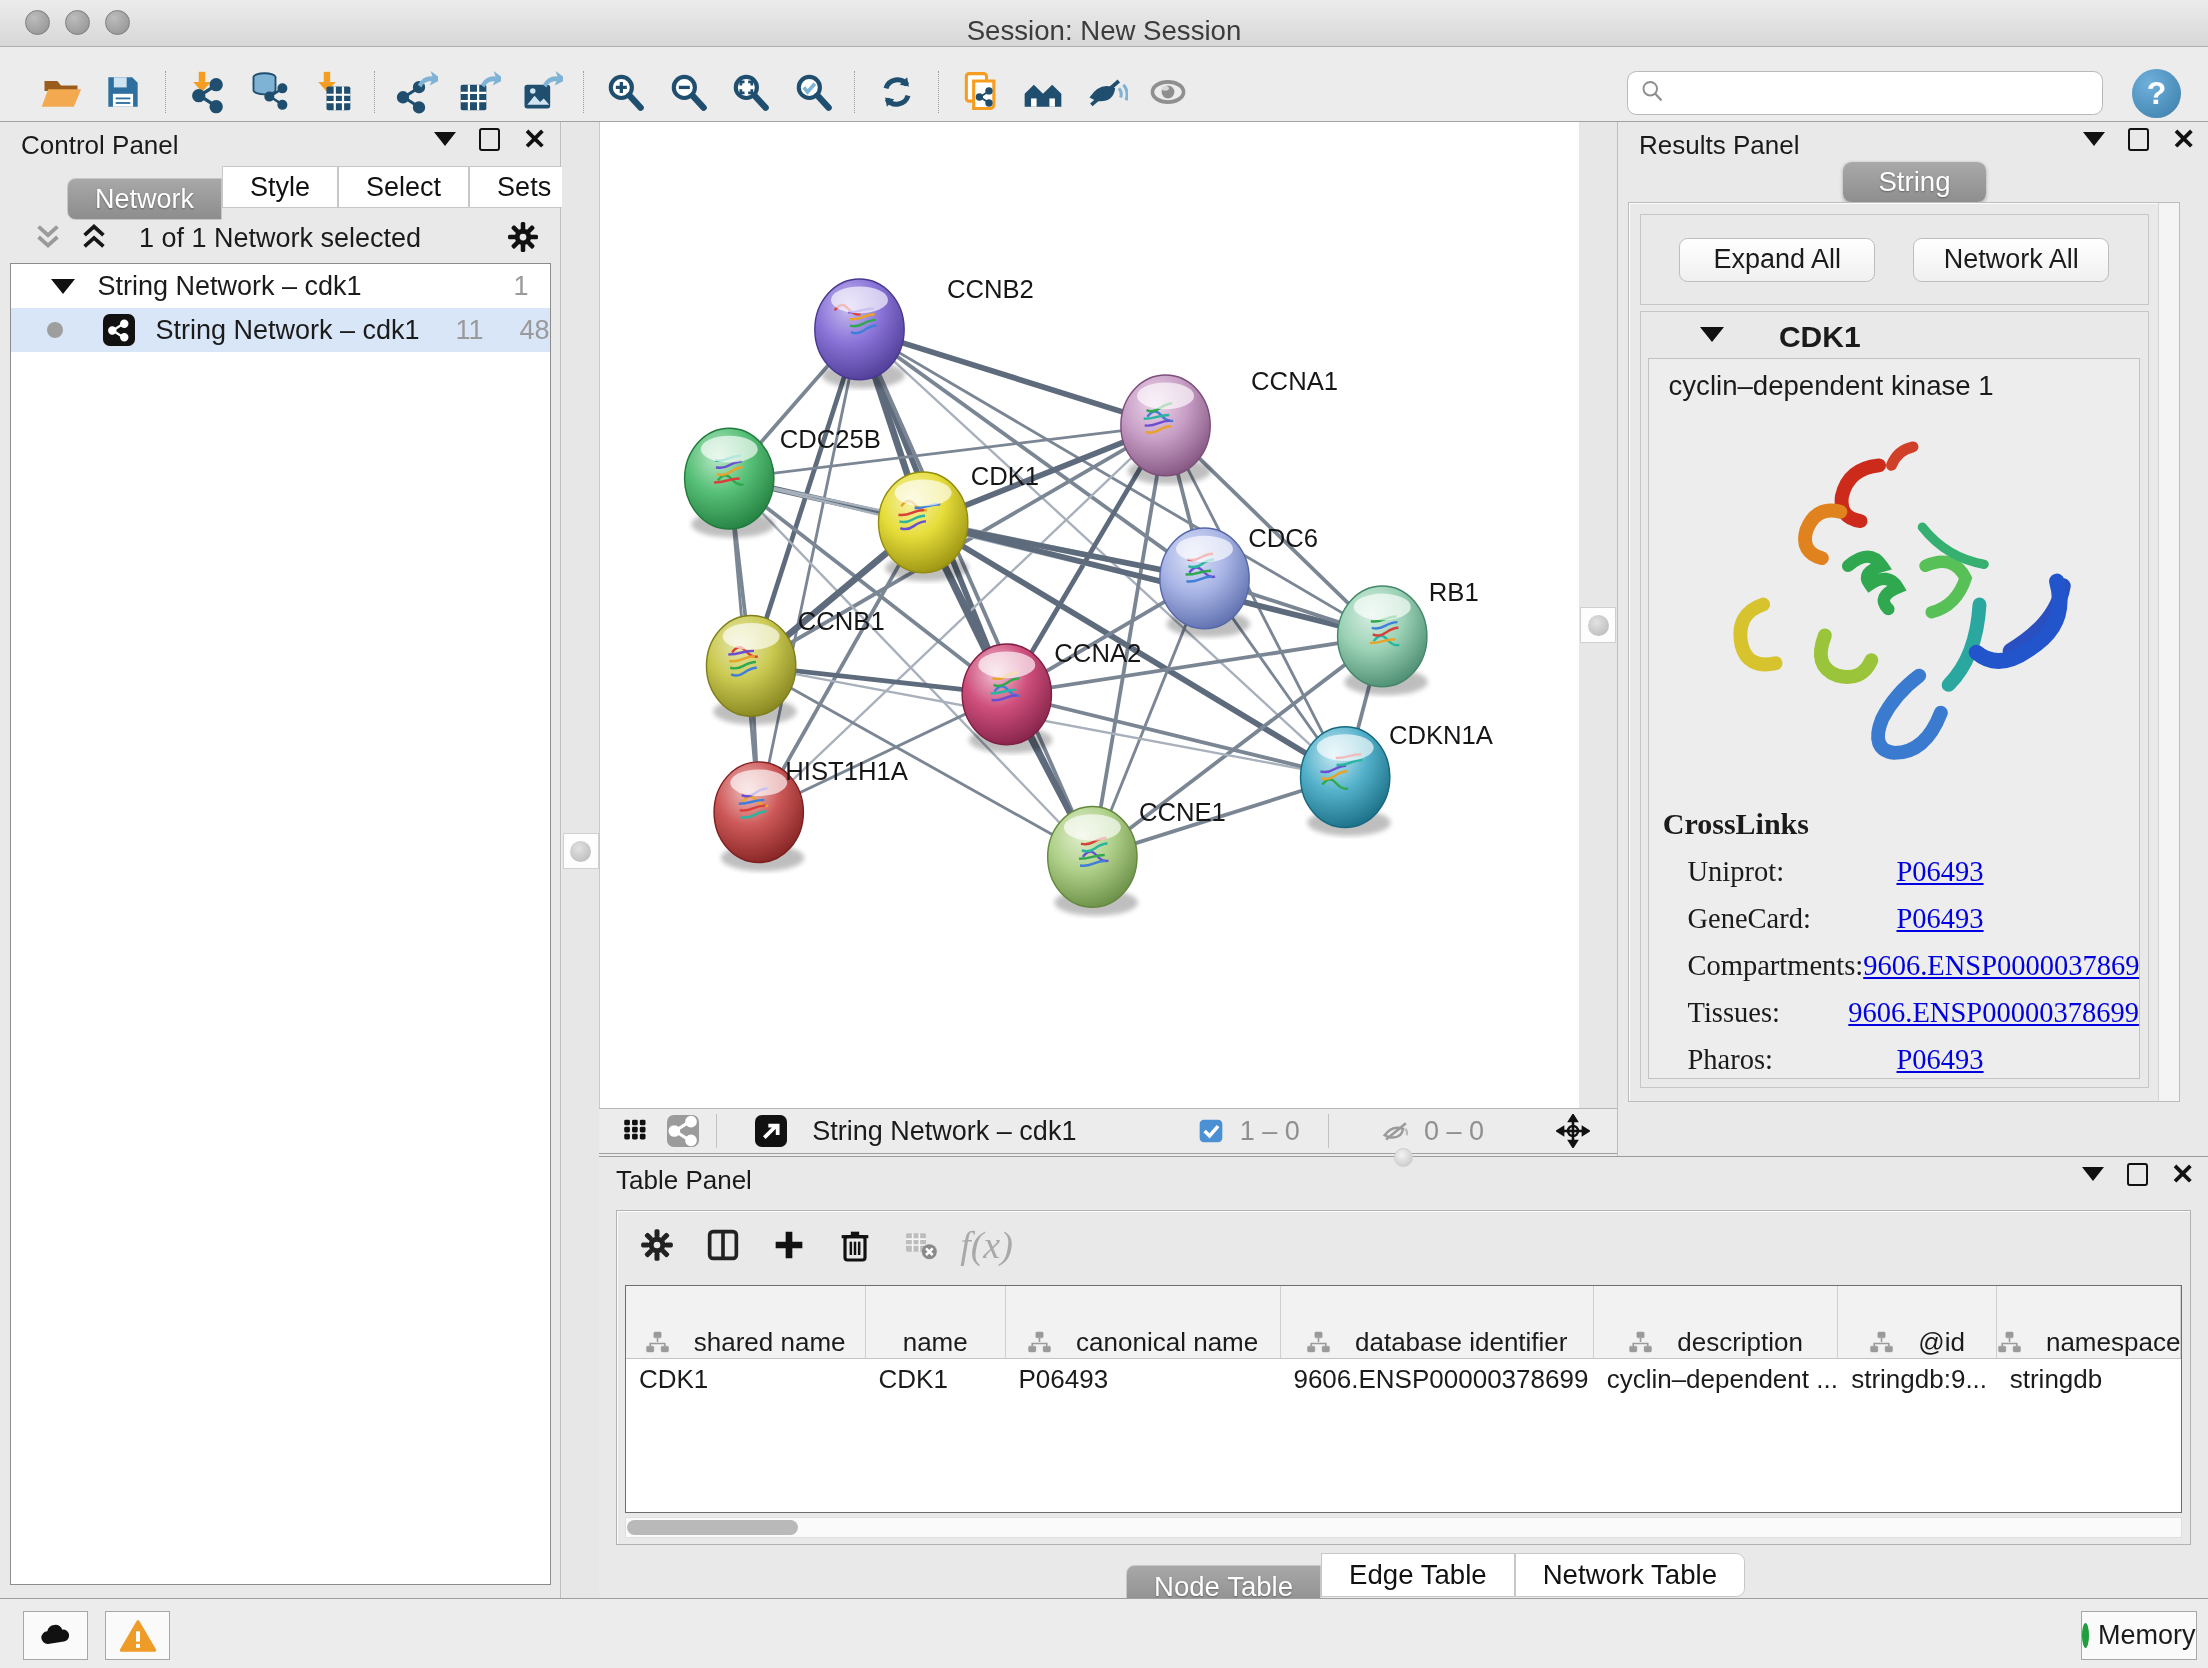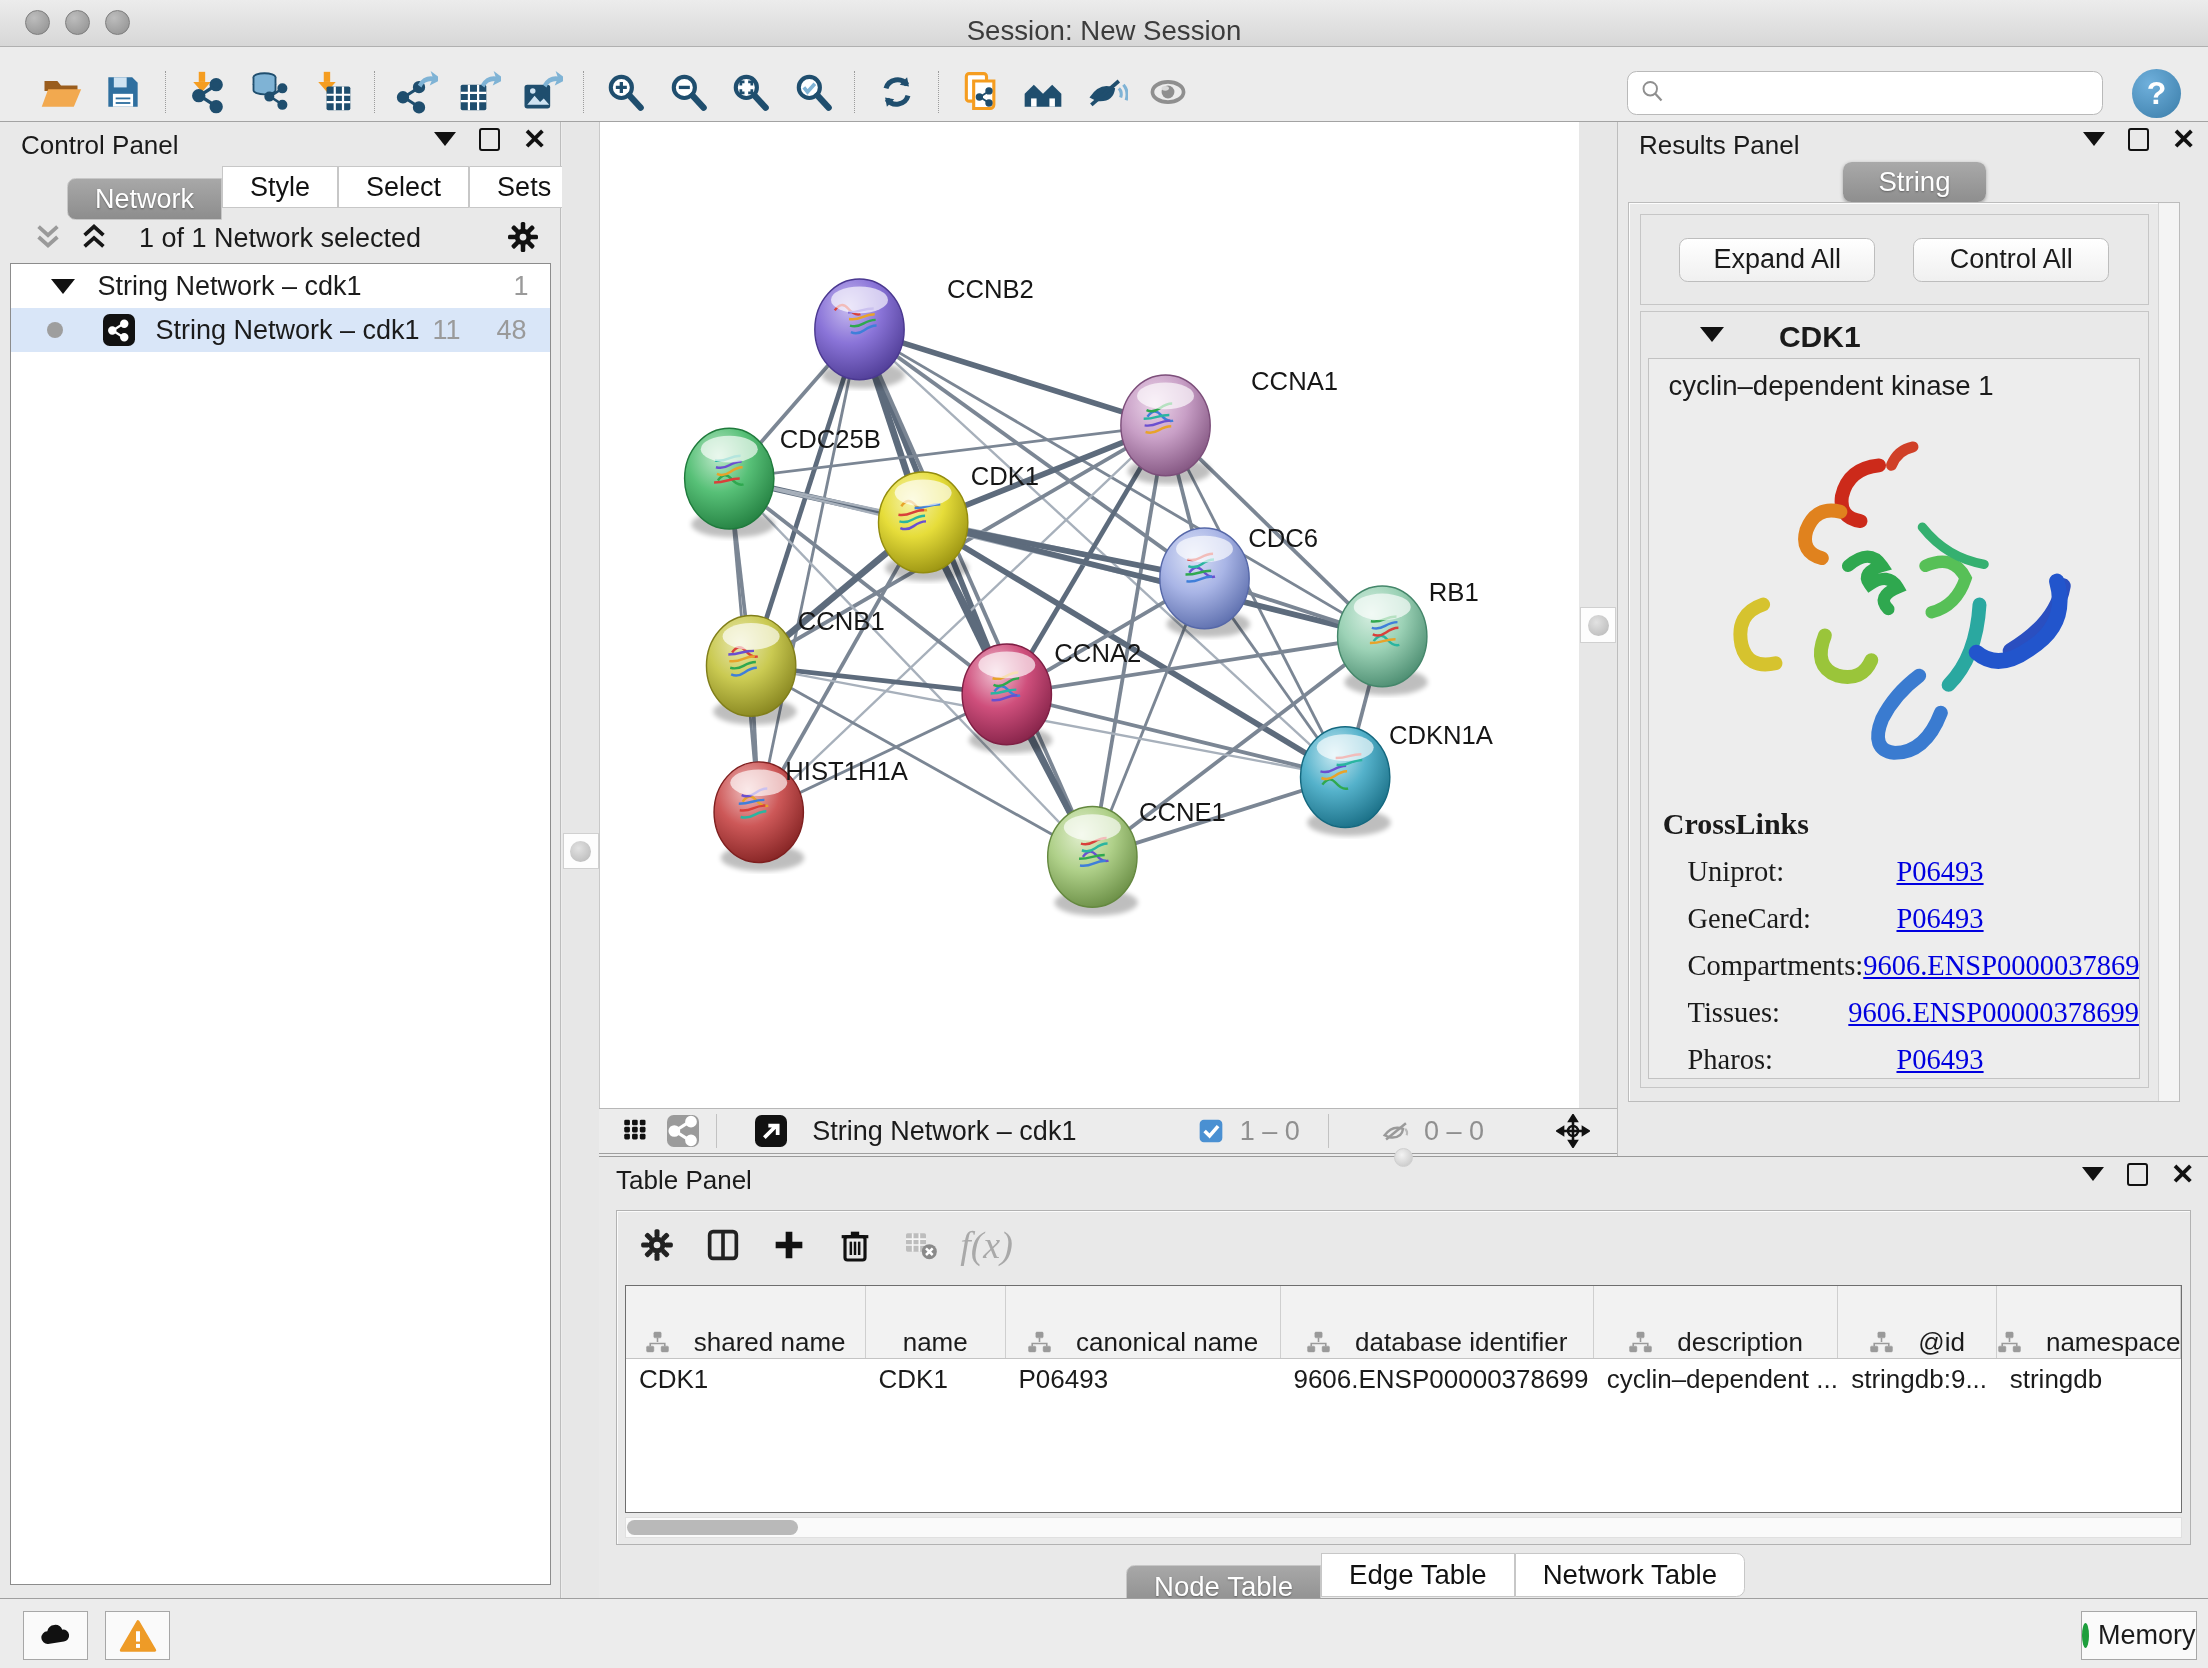--- a/index.html
+++ b/index.html
@@ -415,21 +415,21 @@
                 <line x1="6" y1="12" x2="17" y2="5"></line>
                 <line x1="6" y1="12" x2="17" y2="19"></line>
                 <circle cx="5.5" cy="12" r="3.2"></circle>
                 <circle cx="18" cy="5" r="3.2"></circle>
                 <circle cx="18" cy="19" r="3.2"></circle>
               </g>
             </svg>
         </span>
         <span style="margin-left:21px">String Network – cdk1</span>
         <span class="count" style="margin-left:auto">11</span>
-        <span class="count" style="margin-left:36px;margin-right:23px">48</span>
+        <span class="count" style="margin-left:36px;">48</span>
       </div>
     </div>
   </div>
 
   <div class="v-split" style="left:562px;top:122px;width:37px;height:1476px">
     <div class="grab" style="top:711px">
         <i></i>
       </div>
   </div>
 
@@ -816,21 +816,21 @@
         <span class="wc-min"></span>
         <span class="wc-float"></span>
         <span class="wc-close">✕</span>
       </div>
     </div>
     <div class="rp-tab">String</div>
     <div class="rp-box">
       <div class="rp-scroll"></div>
       <div class="rp-btnrow">
         <div class="rp-btn">Expand All</div>
-        <div class="rp-btn">Control All</div>
+        <div class="rp-btn">Network All</div>
       </div>
       <div class="rp-gene-box">
         <div class="rp-gene-head">
           <span class="tri-down"></span>
           <span class="rp-gene-name">CDK1</span>
         </div>
         <div class="rp-inner">
           <div class="rp-desc">cyclin–dependent kinase 1</div>
           <svg class="rp-protein" viewBox="0 0 260 240">
             <g fill="none" stroke-linecap="round">

